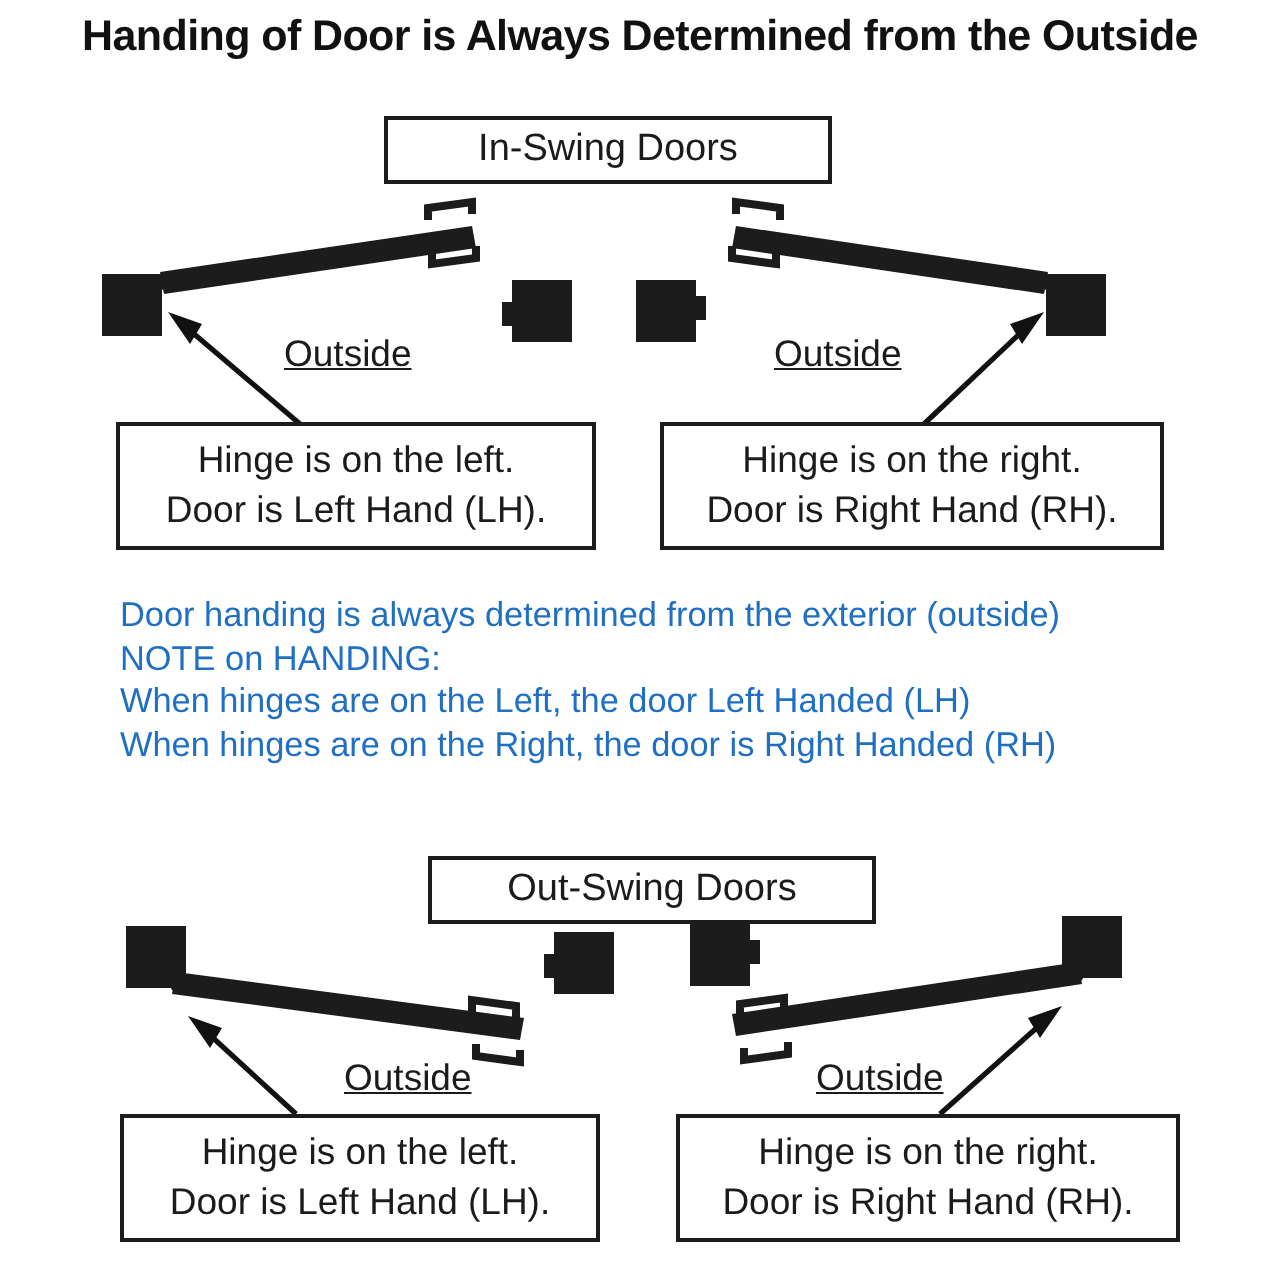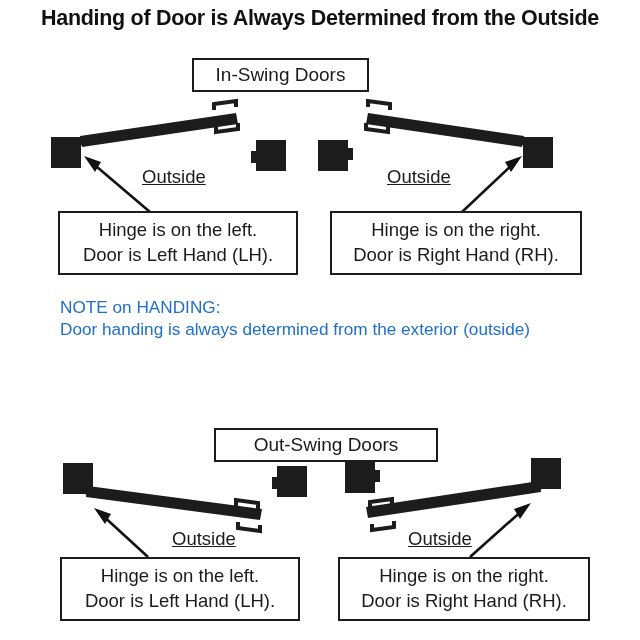--- a/index.html
+++ b/index.html
@@ -36,21 +36,21 @@
     position: absolute;
     border: 2.5px solid #1c1c1c;
     background: #ffffff;
     box-sizing: border-box;
     display: flex;
     align-items: center;
     justify-content: center;
     font-size: 19px;
     color: #1b1b1b;
   }
-  #inswing-title-box { left: 192px; top: 58px; width: 177px; height: 34px; }
+  #inswing-title-box { left: 192px; top: 58px; width: 224px; height: 34px; }
   #outswing-title-box { left: 214px; top: 428px; width: 224px; height: 34px; }
 
   .callout-box {
     position: absolute;
     border: 2.2px solid #1c1c1c;
     background: #ffffff;
     box-sizing: border-box;
     display: flex;
     flex-direction: column;
     align-items: center;
@@ -185,17 +185,19 @@
     <span>Hinge is on the left.</span>
     <span>Door is Left Hand (LH).</span>
   </div>
 
   <div class="callout-box" id="callout-out-right">
     <span>Hinge is on the right.</span>
     <span>Door is Right Hand (RH).</span>
   </div>
 
   <div class="note-block">
+    <span class="note-line">Door handing is always determined from the exterior (outside)</span>
     <span class="note-line">NOTE on HANDING:</span>
-    <span class="note-line">Door handing is always determined from the exterior (outside)</span>
+    <span class="note-line">When hinges are on the Left, the door Left Handed (LH)</span>
+    <span class="note-line">When hinges are on the Right, the door is Right Handed (RH)</span>
   </div>
 
 </div>
 
 </body></html>

